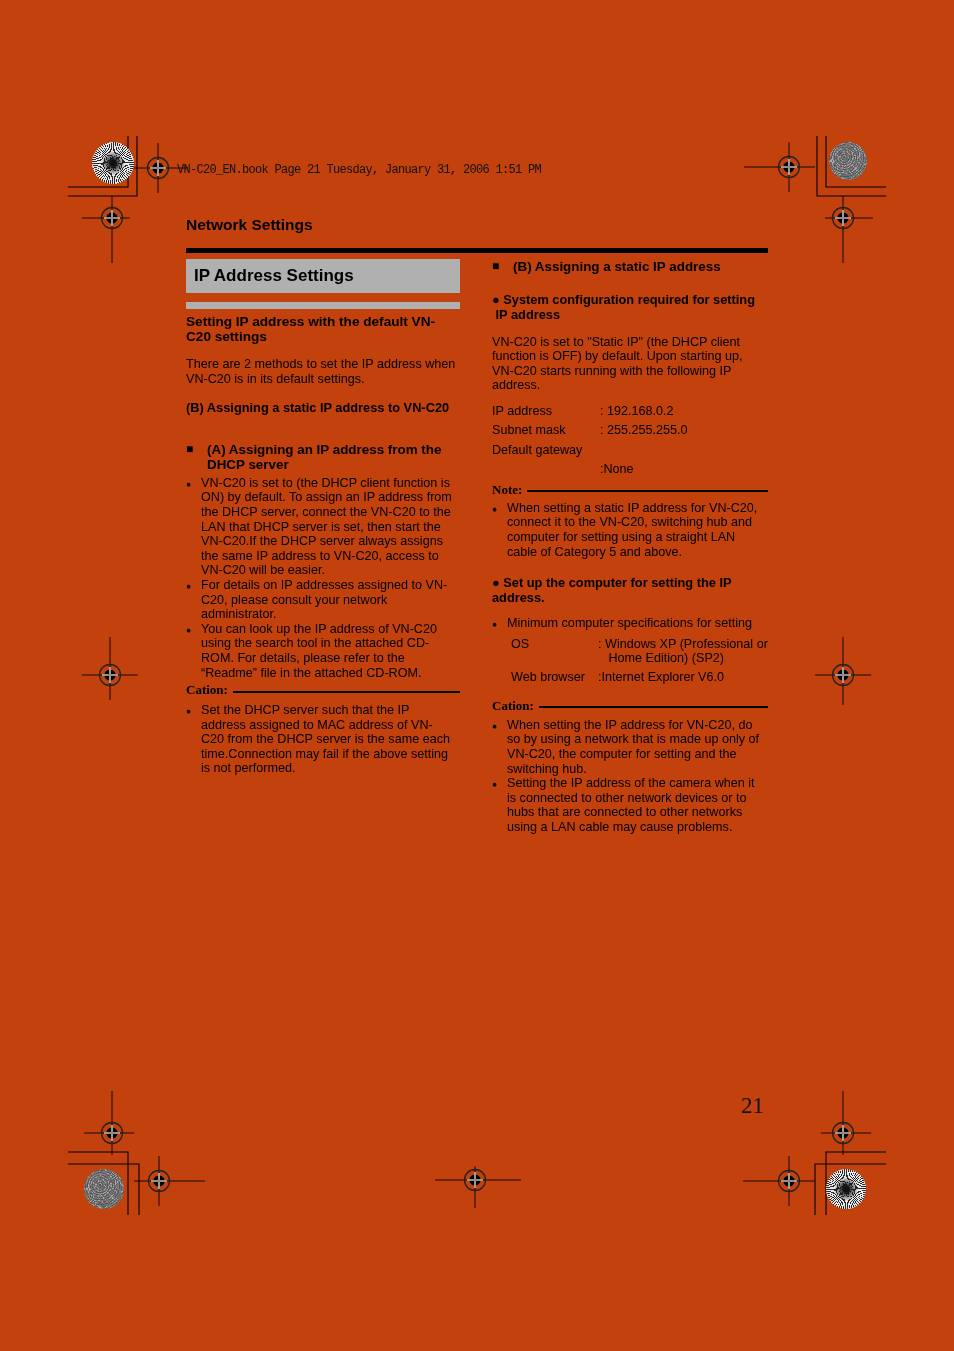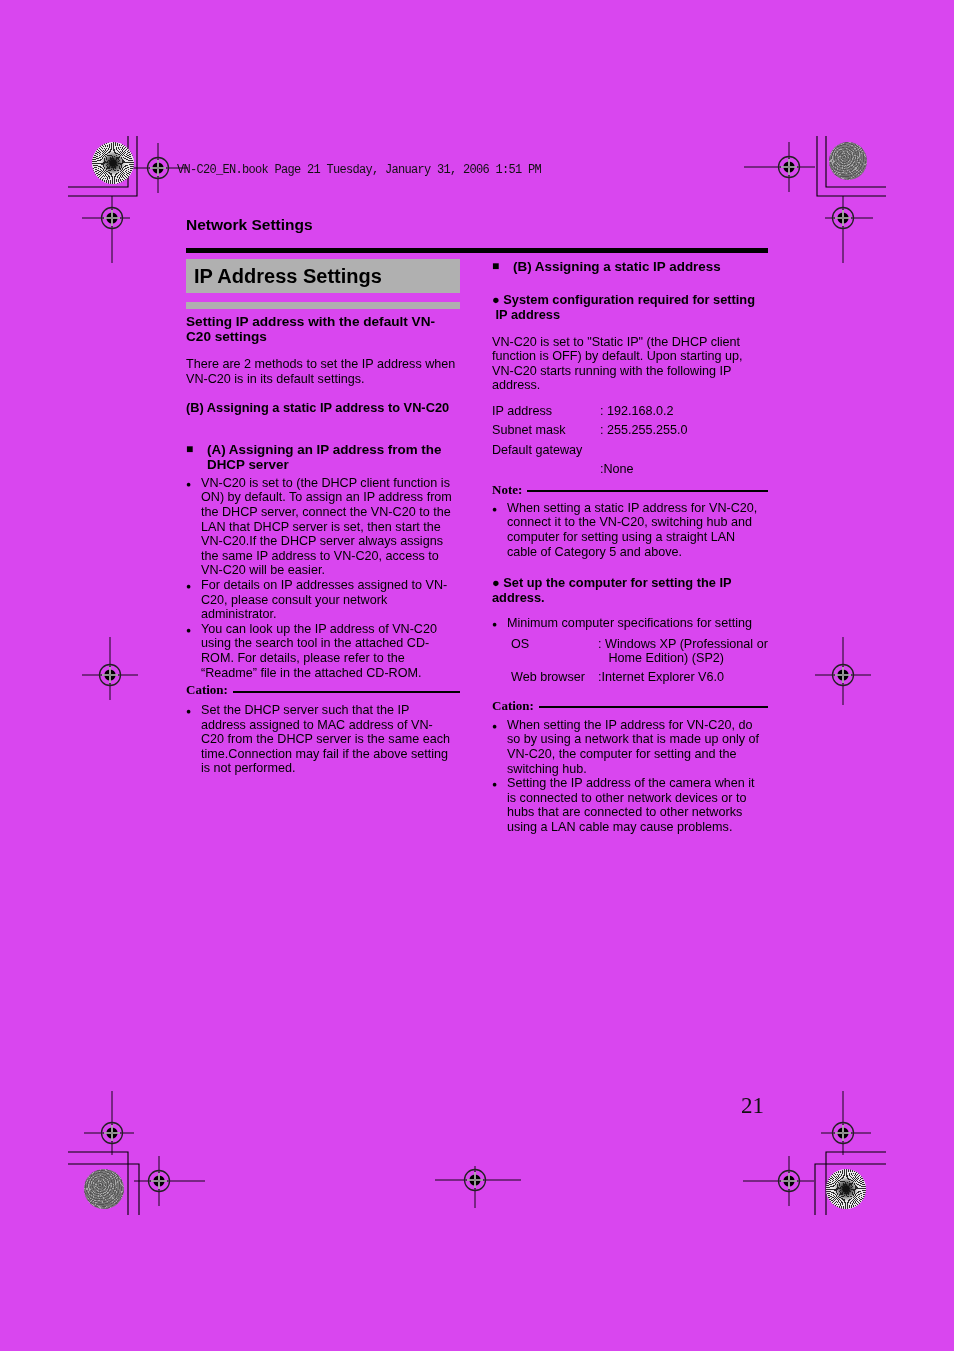--- a/index.html
+++ b/index.html
@@ -1,35 +1,35 @@
 <!DOCTYPE html>
 <html><head>
 <meta charset="utf-8">
 <style>
   html,body{margin:0;padding:0;background:#fff;}
-  .page{position:relative;width:954px;height:1351px;background:#d946ef;
+  .page{position:relative;width:954px;height:1351px;background:#c2410c;
         font-family:"Liberation Sans",sans-serif;color:#000;overflow:hidden;}
   .marks{position:absolute;left:0;top:0;pointer-events:none;}
   .circ{position:absolute;border-radius:50%;}
   .starburst{background:
       radial-gradient(circle,#111 0 3px,rgba(20,20,20,.85) 4px,rgba(0,0,0,0) 12px),
       repeating-conic-gradient(#2a2a2a 0deg 2.4deg,#e8e8e8 2.4deg 6.2deg);}
   .noise{background:
       repeating-radial-gradient(circle at 40% 40%,rgba(60,60,60,.55) 0 .8px,rgba(0,0,0,0) .8px 2.4px),
       repeating-conic-gradient(from 11deg,#6e6e6e 0deg 1.3deg,#a9a9a9 1.3deg 2.2deg,#7c7c7c 2.2deg 3.7deg);}
   .pre{white-space:pre;}
   .book-line{position:absolute;left:177px;top:163px;
       font-family:"Liberation Mono","DejaVu Sans Mono",monospace;
       font-size:12px;letter-spacing:-.7px;color:#111;}
   .net-heading{position:absolute;left:186px;top:216px;font-size:15.5px;font-weight:bold;}
   .thick-rule{position:absolute;left:186px;top:248px;width:582px;height:5px;background:#000;}
   .col{position:absolute;top:259px;}
   .col.left{left:186px;width:274px;}
   .col.right{left:492px;width:276px;}
-  .title-box{height:34px;line-height:34px;padding-left:8px;font-size:20px;font-weight:bold;}
+  .title-box{height:34px;line-height:34px;padding-left:8px;font-size:17px;font-weight:bold;}
   .gray-bar{margin-top:9px;height:7px;}
   .subtitle{margin-top:5px;font-size:13.6px;line-height:15px;font-weight:bold;}
   .body{font-size:12.6px;line-height:14.6px;}
   .bold{font-weight:bold;}
   .intro{margin-top:13px;}
   .methodA{margin-top:13px;line-height:14.5px;font-size:12.8px;}
   .methodB{margin-top:15px;font-size:12.8px;}
   .sq-heading{display:flex;font-weight:bold;font-size:13.4px;line-height:15.5px;}
   .sq-heading.a{margin-top:26px;}
   .sq{flex:0 0 21px;width:21px;font-size:12px;}

